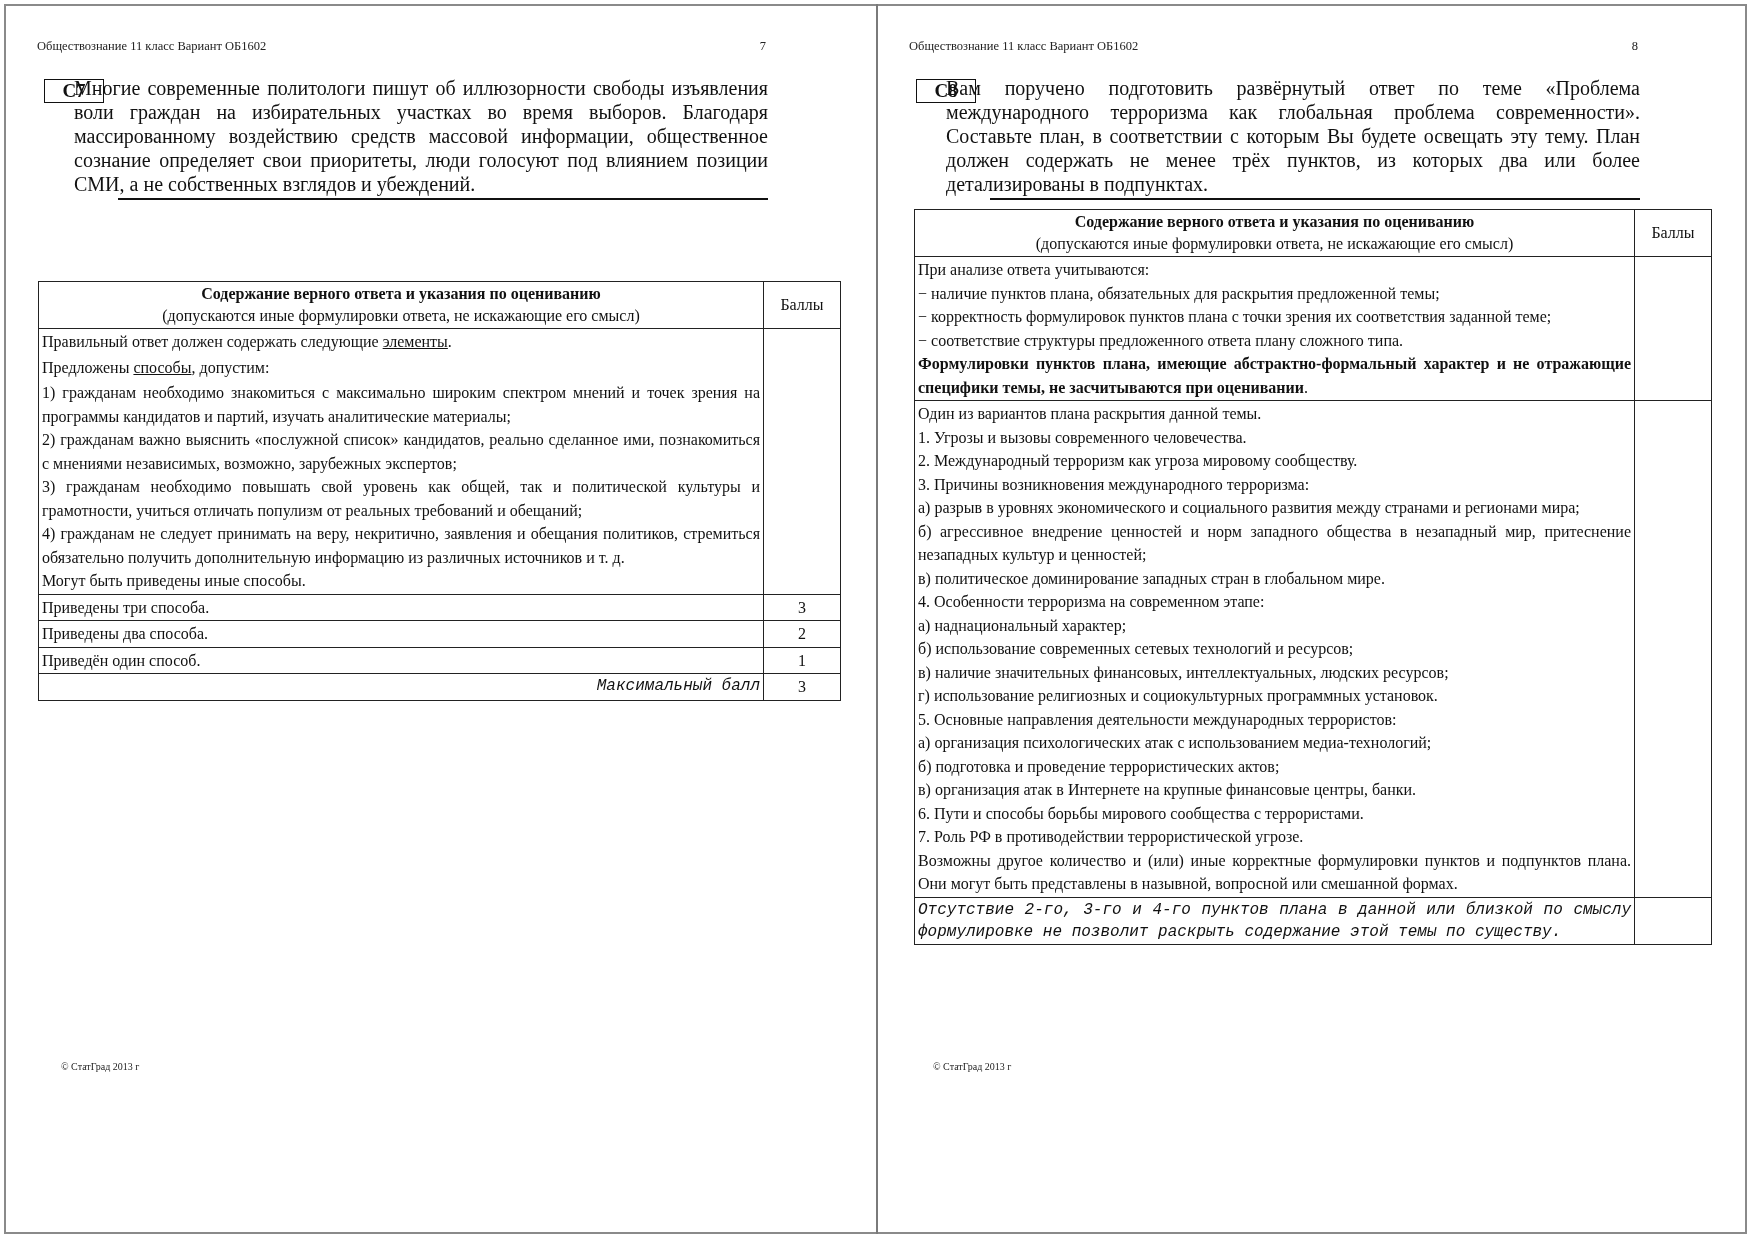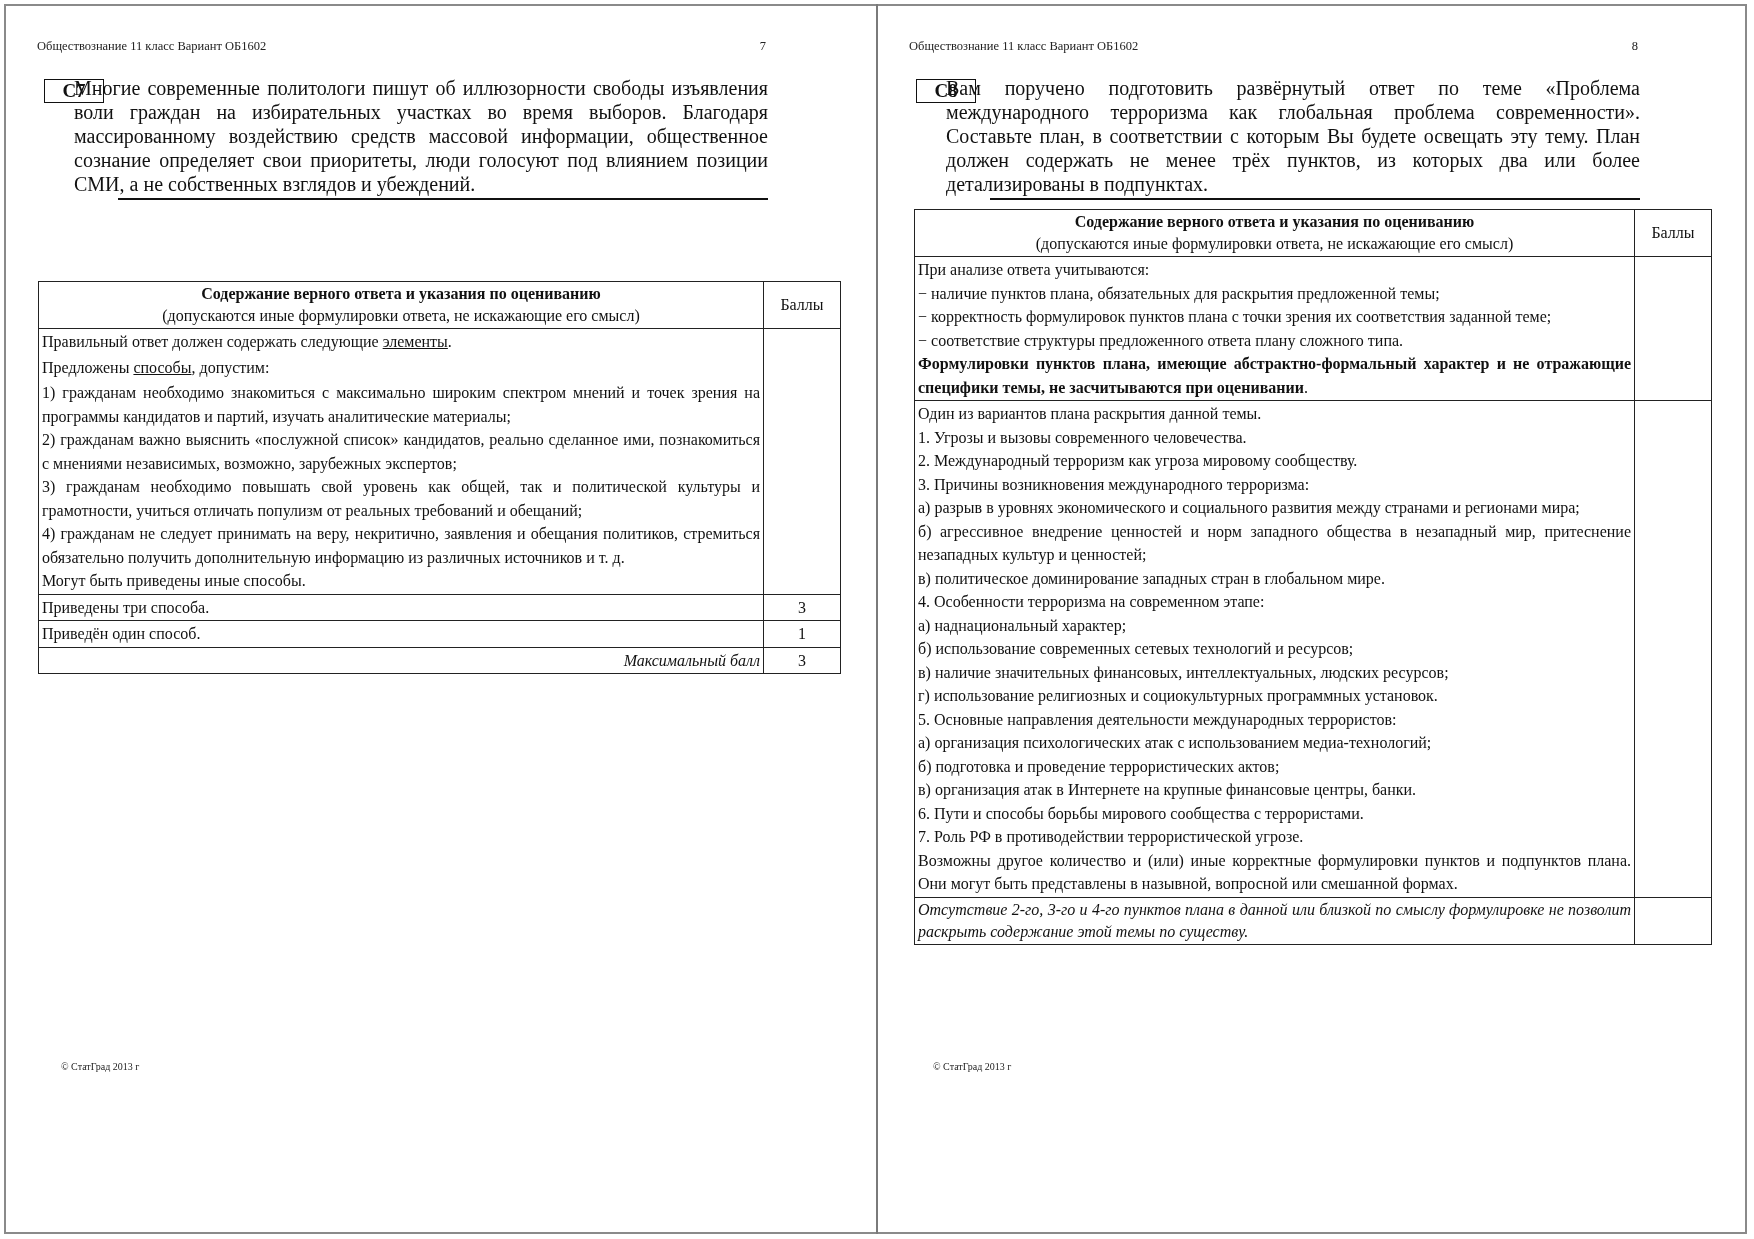--- a/index.html
+++ b/index.html
@@ -22,21 +22,21 @@
   table.grade { position:absolute; border-collapse:collapse; font-size:16px; line-height:23.5px; }
   table.grade td, table.grade th { border:1.5px solid #222; vertical-align:top; padding:1px 3px; }
   table.grade th { font-weight:normal; text-align:center; vertical-align:middle; line-height:22px; }
   th .b { font-weight:bold; }
   th.pts { font-weight:bold; width:70px; }
   td.score { text-align:center; width:70px; }
   td.content { text-align:justify; }
   .line { margin:0; }
   .u { text-decoration:underline; }
   .bold { font-weight:bold; }
-  .it { font-style:italic; }
+  .it { font-style:italic;font-family:Liberation Mono, monospace; }
   .right-al { text-align:right; }
   .footer { position:absolute; top:1055px; left:55px; font-size:10px; color:#222; }
 </style>
 </head>
 <body>
 
 <div class="frame"></div>
 <div class="divider"></div>
 
 <div class="page left">
@@ -70,20 +70,24 @@
         <div class="line">2) гражданам важно выяснить «послужной список» кандидатов, реально сделанное ими, познакомиться с мнениями независимых, возможно, зарубежных экспертов;</div>
         <div class="line">3) гражданам необходимо повышать свой уровень как общей, так и политической культуры и грамотности, учиться отличать популизм от реальных требований и обещаний;</div>
         <div class="line">4) гражданам не следует принимать на веру, некритично, заявления и обещания политиков, стремиться обязательно получить дополнительную информацию из различных источников и т. д.</div>
         <div class="line">Могут быть приведены иные способы.</div>
       </td>
       <td class="score"></td>
     </tr>
     <tr>
       <td>Приведены три способа.</td>
       <td class="score">3</td>
+    </tr>
+    <tr>
+      <td>Приведены два способа.</td>
+      <td class="score">2</td>
     </tr>
     <tr>
       <td>Приведён один способ.</td>
       <td class="score">1</td>
     </tr>
     <tr>
       <td class="it right-al">Максимальный балл</td>
       <td class="score">3</td>
     </tr>
   </tbody>

